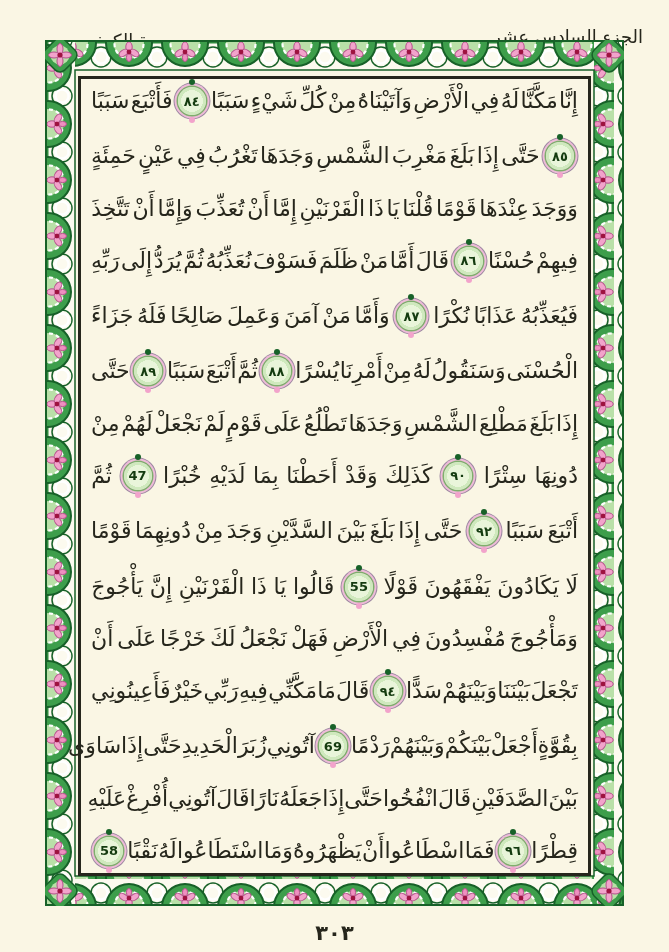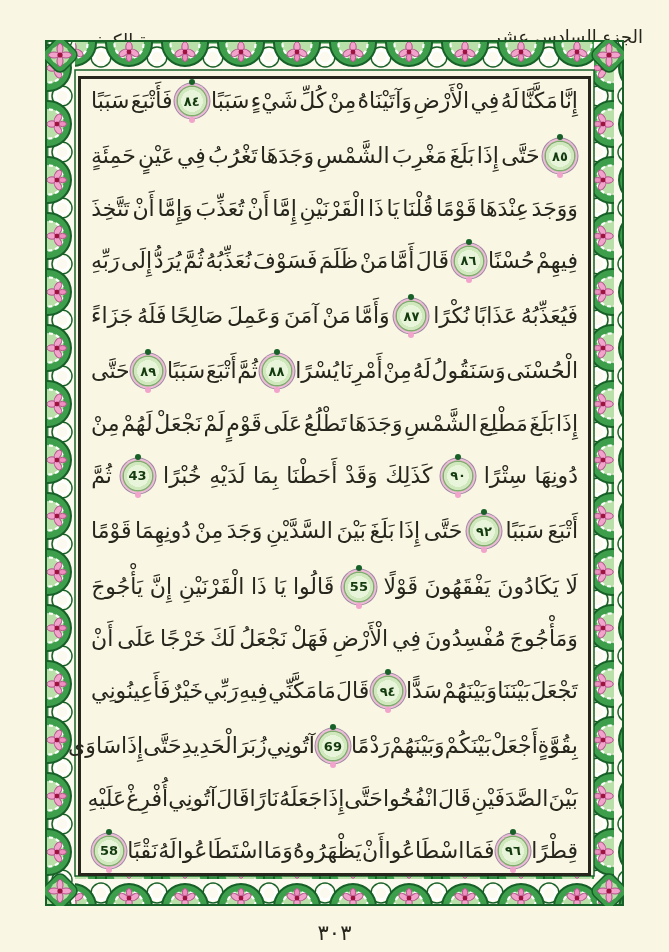--- a/index.html
+++ b/index.html
@@ -55,21 +55,21 @@
     content:"";position:absolute;top:-8px;left:50%;transform:translateX(-50%);
     width:6px;height:6px;border-radius:50%;background:var(--border-green-dark);
   }
   .ayah-marker::after{
     content:"";position:absolute;bottom:-8px;left:50%;transform:translateX(-50%);
     width:6px;height:6px;border-radius:50%;background:var(--flower-pink);
   }
   .ayah-marker .n{font-size:13px;font-weight:bold;color:#143b10;}
   .page-number{
     position:absolute;bottom:7px;left:0;right:0;
-    text-align:center;font-size:21px;font-weight:normal;
+    text-align:center;font-size:21px;font-weight:bold;
     letter-spacing:7px;color:var(--ink);
   }
 </style>
 </head>
 <body>
 
 <div class="header-label header-juz">الجزء السادس عشر</div>
 <div class="header-label header-surah">سورة الكهف</div>
 
 <div class="frame">
@@ -247,21 +247,21 @@
           <span class="ayah-marker">
             <span class="n">٩٠</span>
           </span>
           <span class="word">كَذَلِكَ</span>
           <span class="word">وَقَدْ</span>
           <span class="word">أَحَطْنَا</span>
           <span class="word">بِمَا</span>
           <span class="word">لَدَيْهِ</span>
           <span class="word">خُبْرًا</span>
           <span class="ayah-marker">
-            <span class="n">43</span>
+            <span class="n">47</span>
           </span>
           <span class="word">ثُمَّ</span>
         </div>
         <div class="mushaf-line">
           <span class="word">أَتْبَعَ</span>
           <span class="word">سَبَبًا</span>
           <span class="ayah-marker">
             <span class="n">٩٢</span>
           </span>
           <span class="word">حَتَّى</span>

